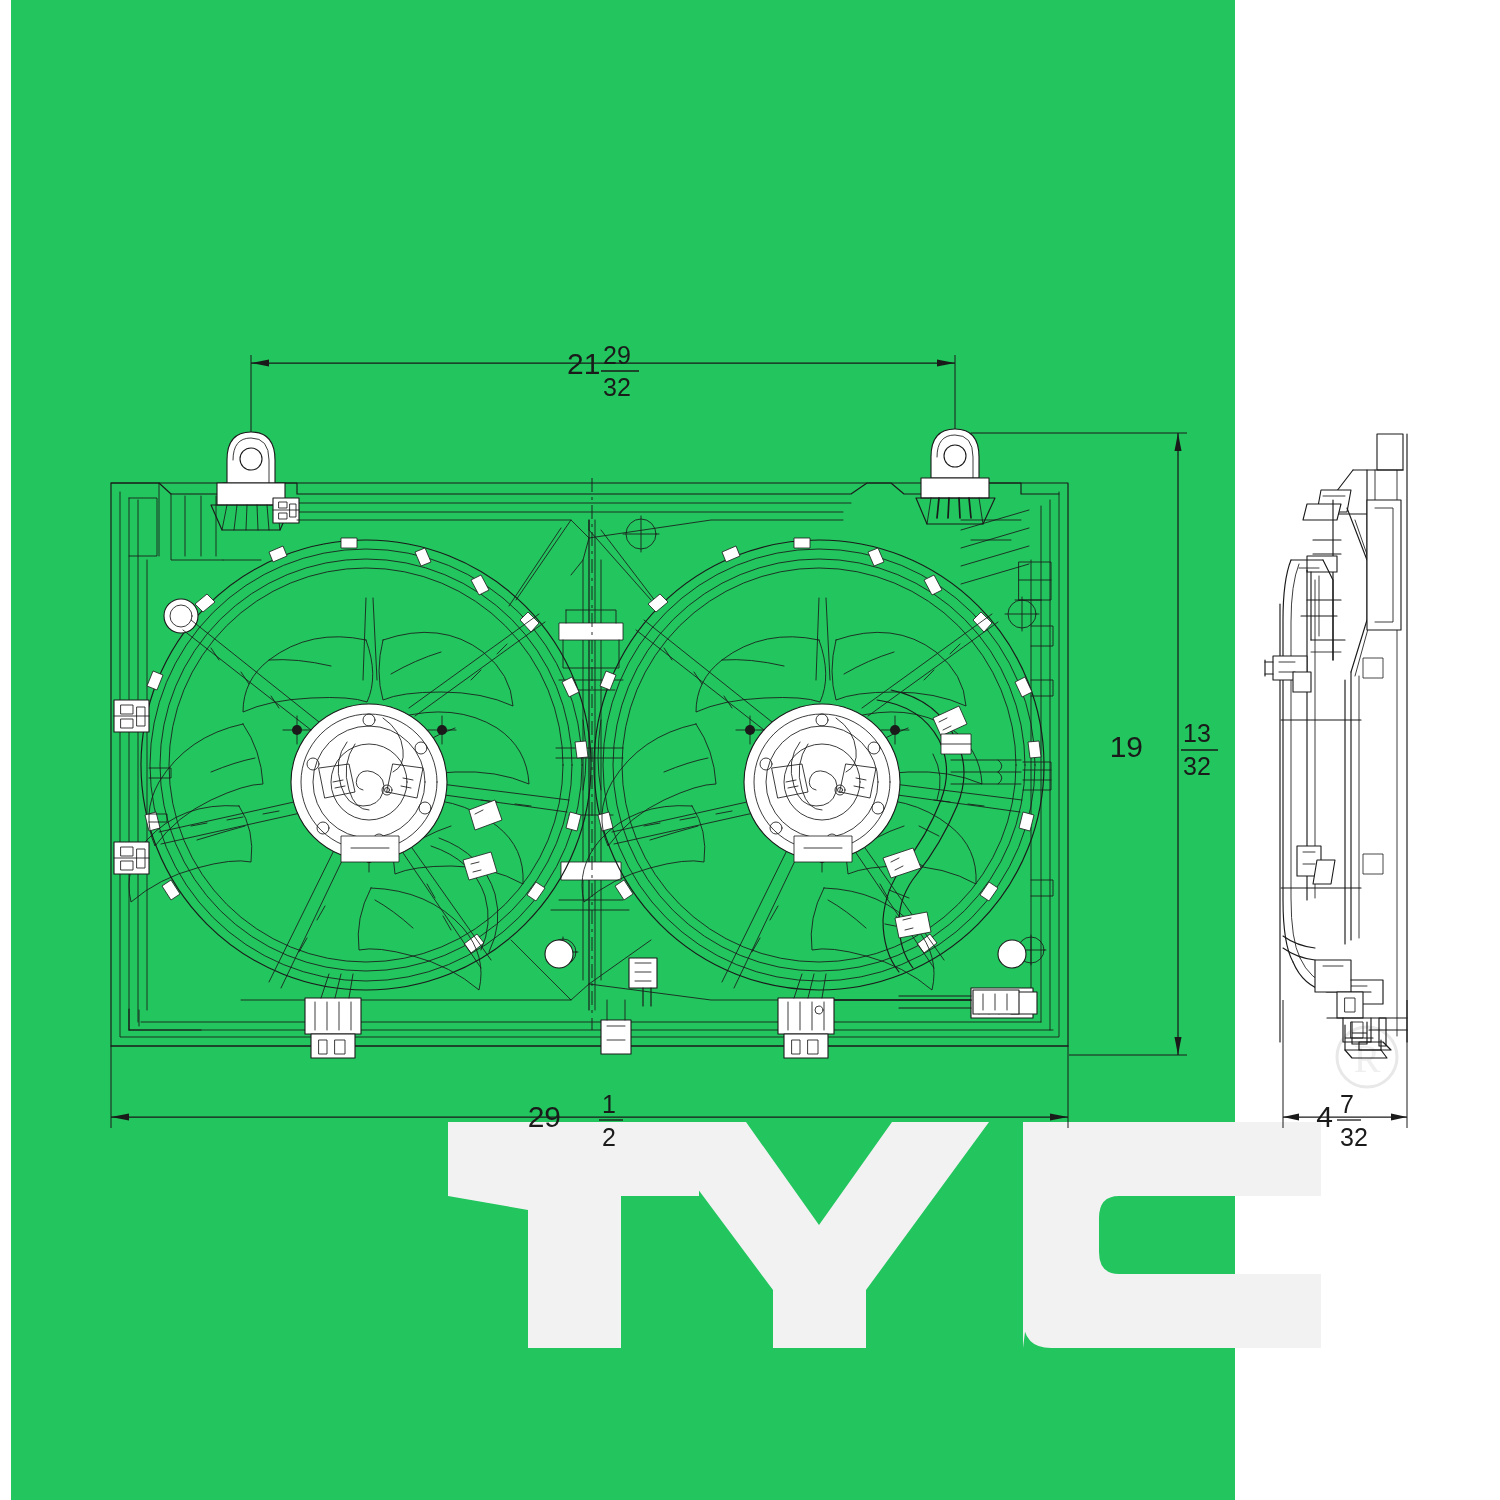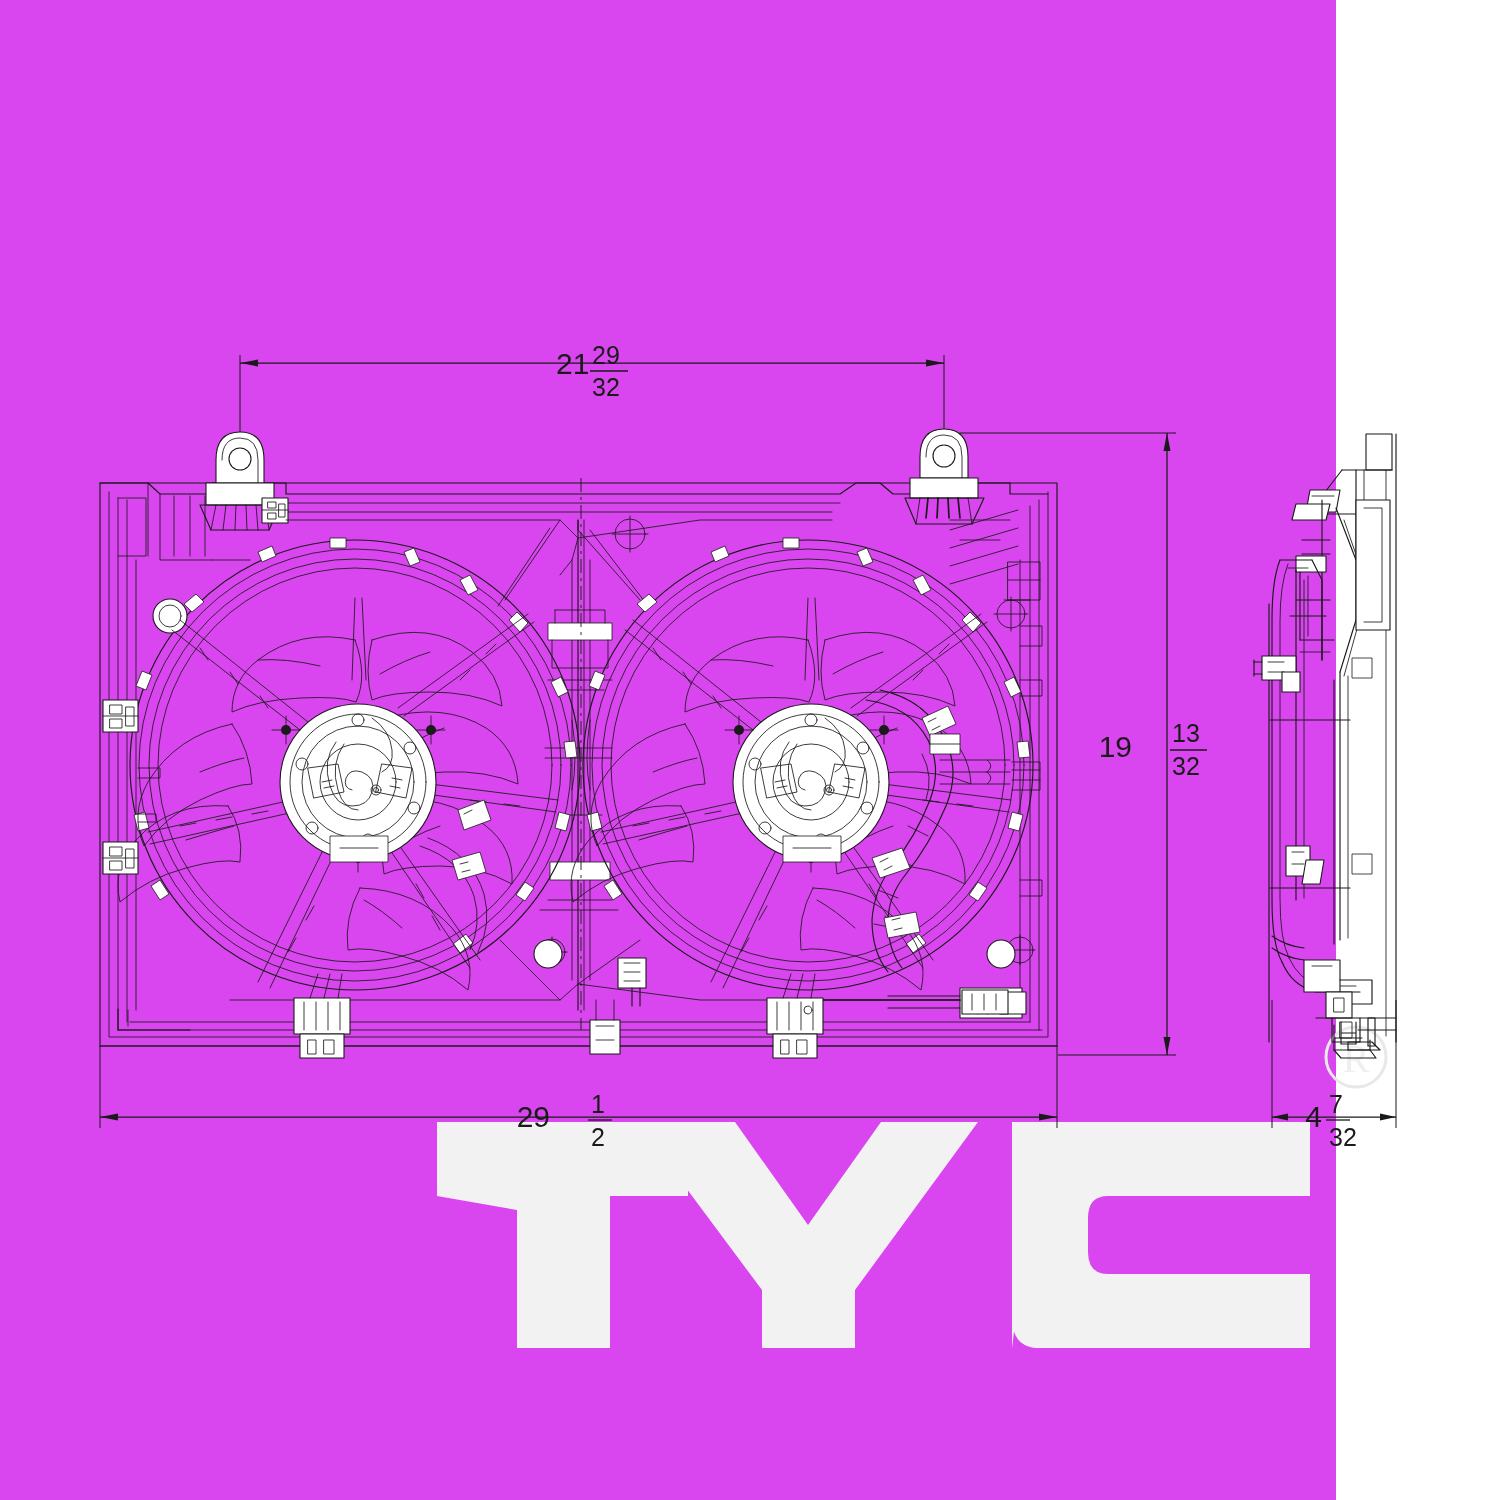--- a/index.html
+++ b/index.html
@@ -2,21 +2,21 @@
 <html><head>
 <meta charset="utf-8">
 <title>Technical Drawing</title>
 <style>
   html,body{margin:0;padding:0;background:#ffffff;}
   body{
     width:1500px;height:1500px;
     font-family:"Liberation Sans", sans-serif;
     overflow:hidden;position:relative;
   }
-  #stage{position:absolute;inset:0;width:1336px;height:1500px;background:#d946ef;}
+  #stage{position:absolute;inset:0;width:1224px;height:1500px;background:#22c55e;margin-left:11px;}
   svg{display:block;}
   .ln{fill:none;stroke:#1a1a1a;stroke-width:1.15;stroke-linecap:round;stroke-linejoin:round;}
   .ln-t{fill:none;stroke:#1a1a1a;stroke-width:0.85;stroke-linecap:round;stroke-linejoin:round;}
   .ln-h{fill:none;stroke:#1a1a1a;stroke-width:1.7;stroke-linecap:round;stroke-linejoin:round;}
   .fillw{fill:#ffffff;stroke:#1a1a1a;stroke-width:1.1;stroke-linejoin:round;}
   .fillw-t{fill:#ffffff;stroke:#1a1a1a;stroke-width:0.8;stroke-linejoin:round;}
   .dimline{fill:none;stroke:#1a1a1a;stroke-width:1.25;}
   .extline{fill:none;stroke:#1a1a1a;stroke-width:1.0;}
   .ctr{fill:none;stroke:#1a1a1a;stroke-width:0.9;stroke-dasharray:14 5 3 5;}
   .solidblk{fill:#1a1a1a;stroke:none;}

